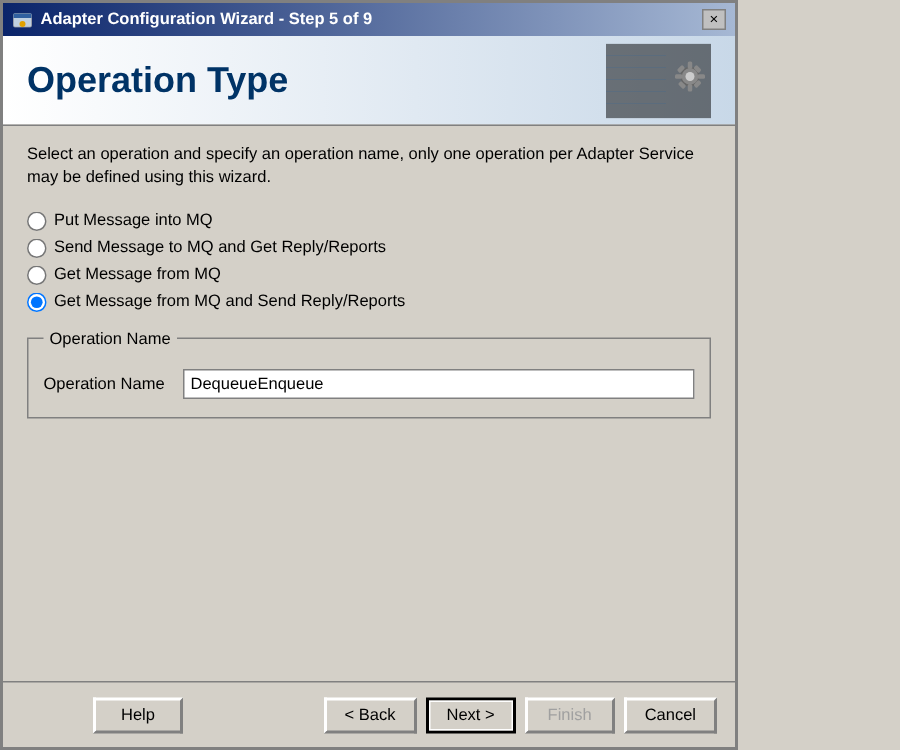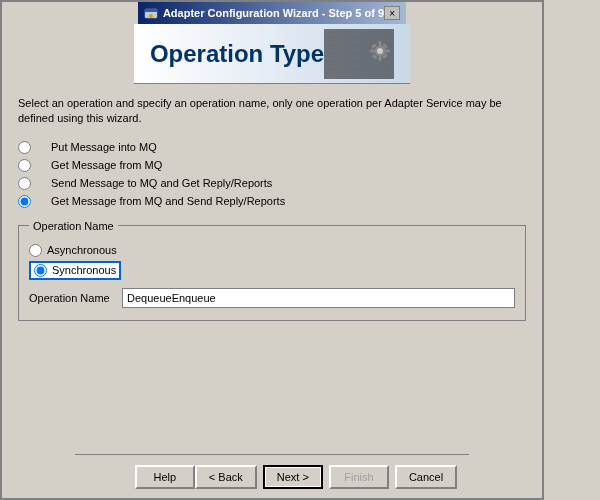--- a/index.html
+++ b/index.html
@@ -5,27 +5,26 @@
     * { box-sizing: border-box; margin: 0; padding: 0; }
     body {
       font-family: Arial, Tahoma, sans-serif;
       font-size: 12px;
       background: #d4d0c8;
       width: 600px;
       height: 500px;
       overflow: hidden;
     }
     .window {
-      width: 544px;
+      width: 492px;
       height: 500px;
       border: 2px solid #808080;
       display: flex;
       flex-direction: column;
       background: #d4d0c8;
-      align-items: center;
     }
     .title-bar {
       background: linear-gradient(to right, #0a246a, #a6b8d4);
       color: white;
       padding: 3px 6px;
       display: flex;
       justify-content: space-between;
       align-items: center;
       height: 22px;
       flex-shrink: 0;
@@ -86,21 +85,21 @@
       color: #000;
       margin-bottom: 14px;
       line-height: 1.4;
     }
     .radio-group {
       margin-bottom: 4px;
     }
     .radio-option {
       display: flex;
       align-items: center;
-      gap: 20px;
+      gap: 5px;
       margin-bottom: 5px;
       font-size: 11px;
     }
     .radio-option input[type="radio"] {
       width: 13px;
       height: 13px;
       cursor: pointer;
     }
     .fieldset-group {
       border: 1px solid #808080;
@@ -252,48 +251,36 @@
 
   <div class="content">
     <p class="description">Select an operation and specify an operation name, only one operation per Adapter Service may be defined using this wizard.</p>
 
     <div class="radio-group">
       <div class="radio-option">
         <input type="radio" name="optype" id="op1" style="">
         <label for="op1">Put Message into MQ</label>
       </div>
       <div class="radio-option">
+        <input type="radio" name="optype" id="op3" style="">
+        <label for="op3">Send Message to MQ and Get Reply/Reports</label>
+      </div>
+      <div class="radio-option">
         <input type="radio" name="optype" id="op2" style="">
         <label for="op2">Get Message from MQ</label>
       </div>
       <div class="radio-option">
-        <input type="radio" name="optype" id="op3" style="">
-        <label for="op3">Send Message to MQ and Get Reply/Reports</label>
-      </div>
-      <div class="radio-option">
         <input type="radio" name="optype" id="op4" checked="" style="">
         <label for="op4">Get Message from MQ and Send Reply/Reports</label>
       </div>
     </div>
 
     <fieldset class="fieldset-group">
       <legend class="fieldset-legend">Operation Name</legend>
 
-      <div class="inner-radio-group">
-        <div class="inner-radio-option">
-          <input type="radio" name="synctype" id="async" style="">
-          <label for="async">Asynchronous</label>
-        </div>
-        <div class="inner-radio-option">
-          <span class="synchronous-highlight">
-            <input type="radio" name="synctype" id="sync" checked="" style="">
-            <label for="sync">Synchronous</label>
-          </span>
-        </div>
-      </div>
 
       <div class="op-name-row">
         <span class="op-name-label">Operation Name</span>
         <input type="text" class="op-name-input" value="DequeueEnqueue" id="opNameInput" style="">
       </div>
     </fieldset>
   </div>
 
   <div class="footer">
     <div class="footer-left">

